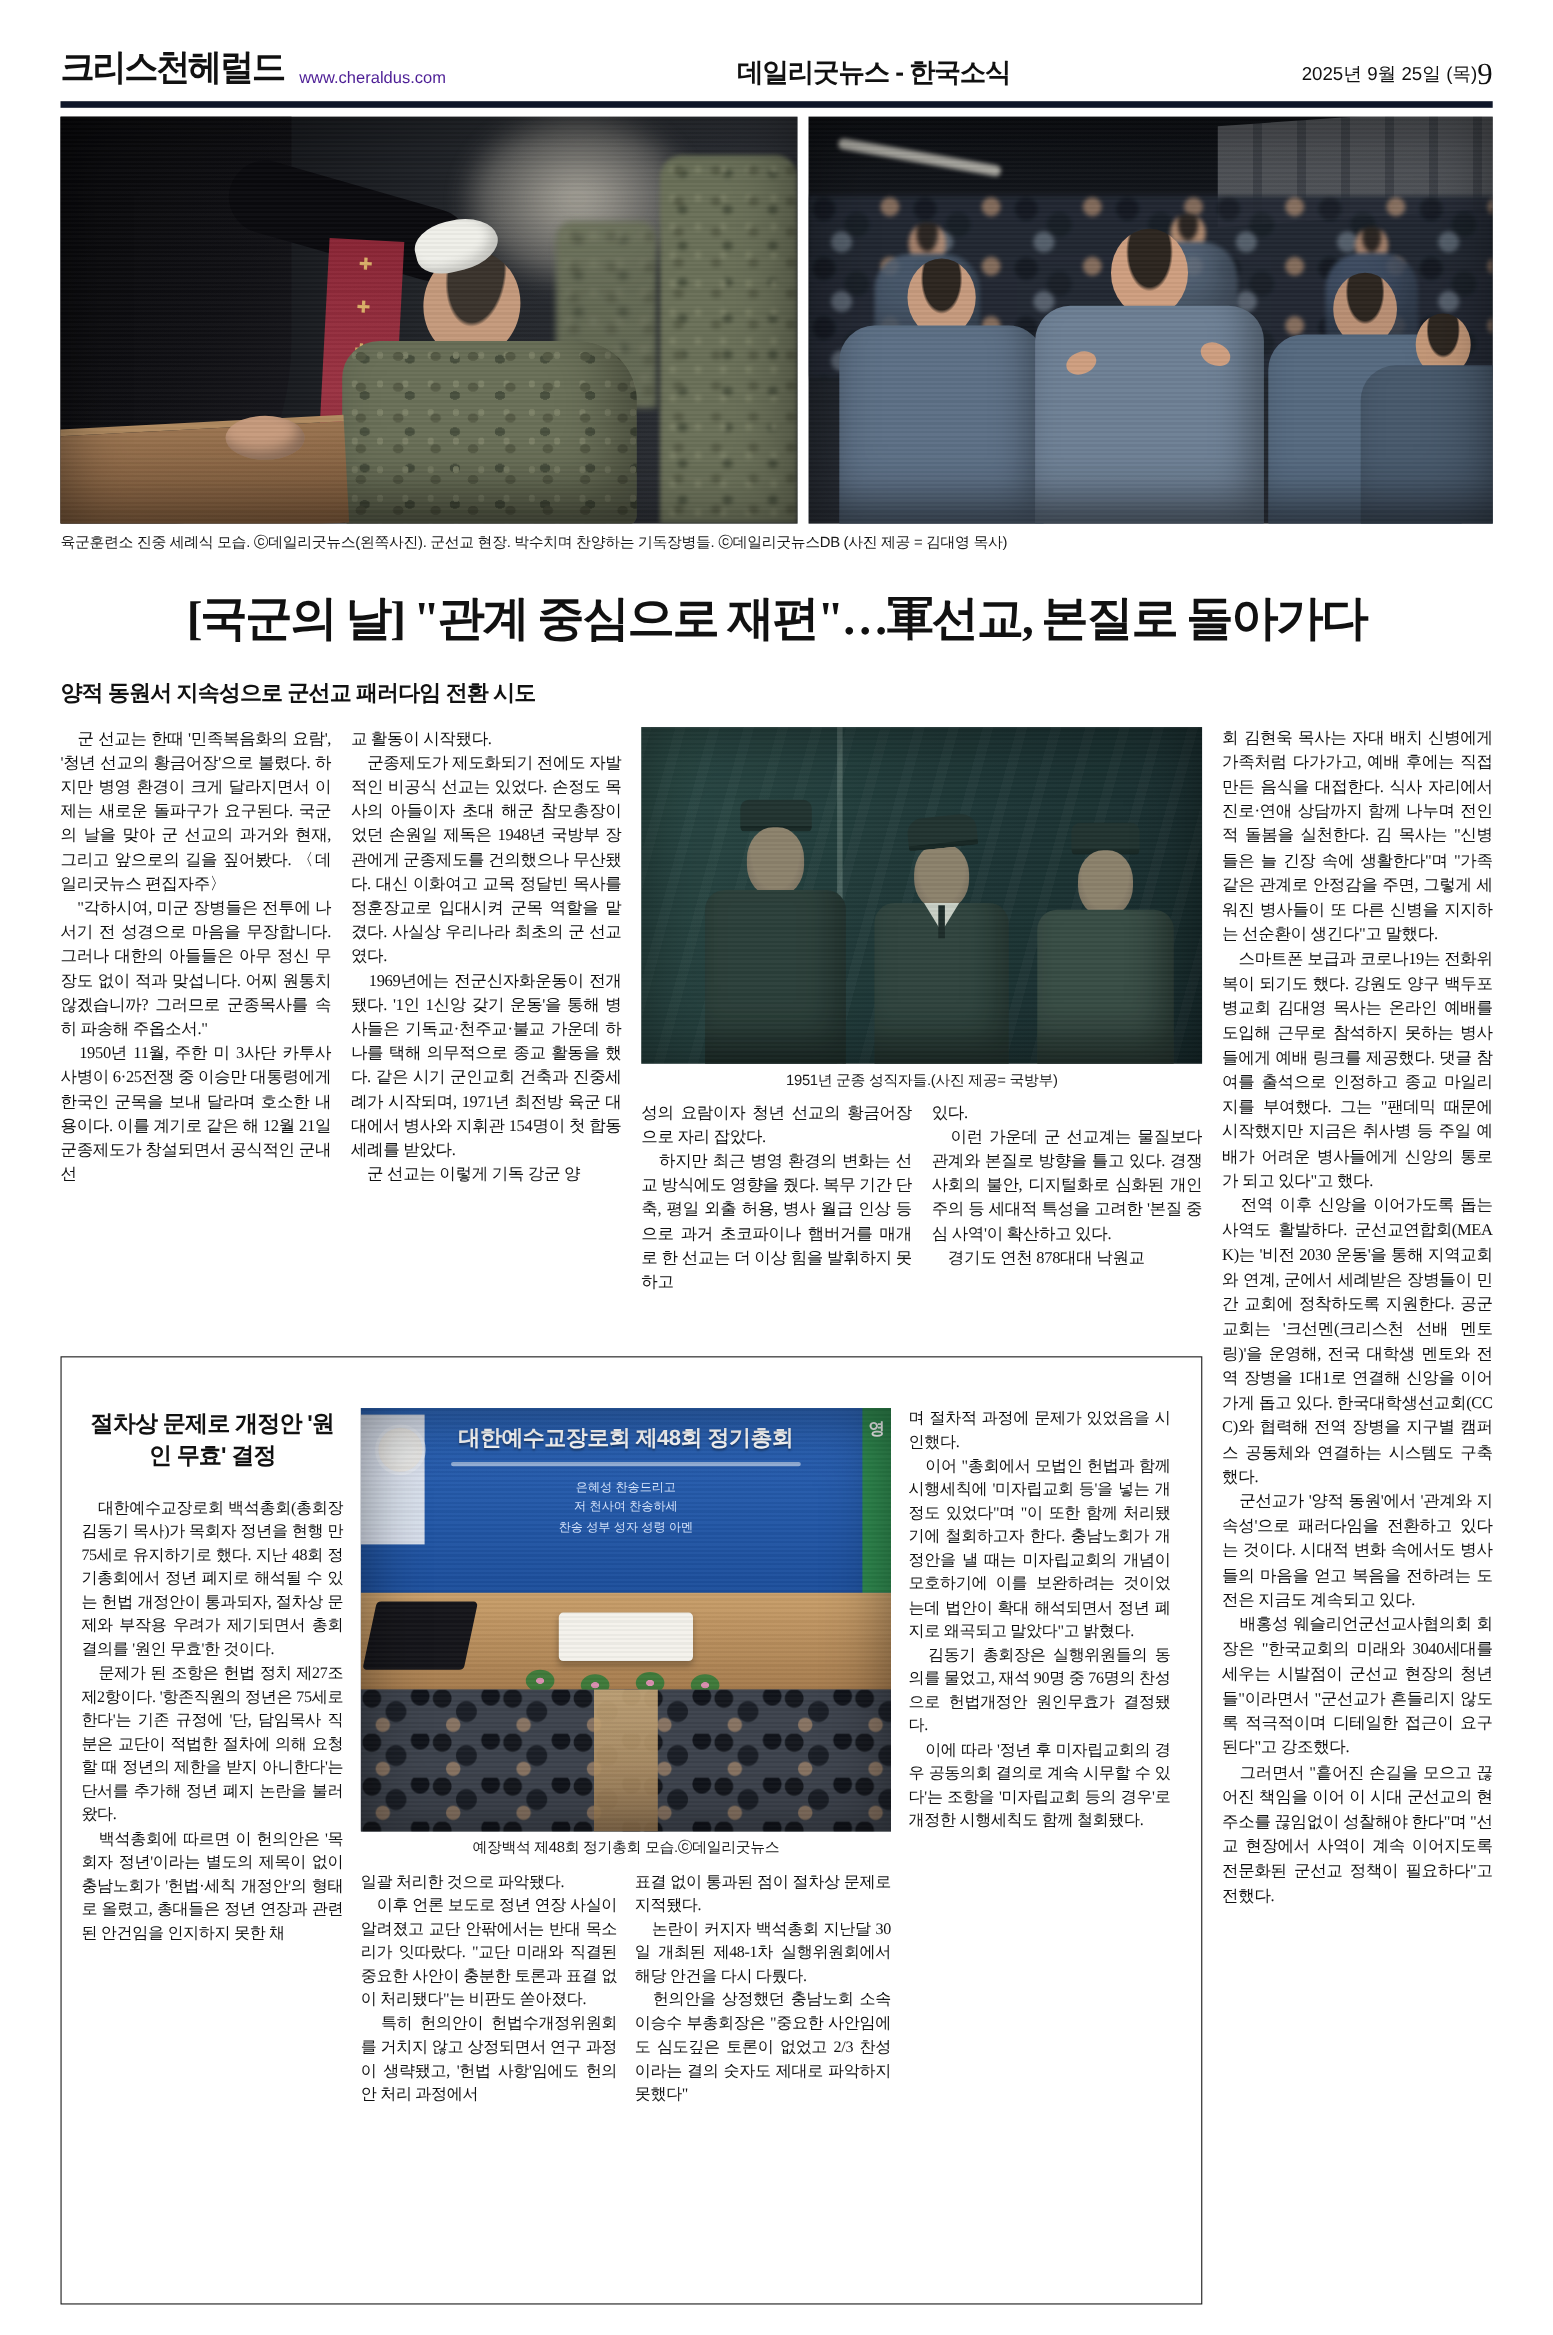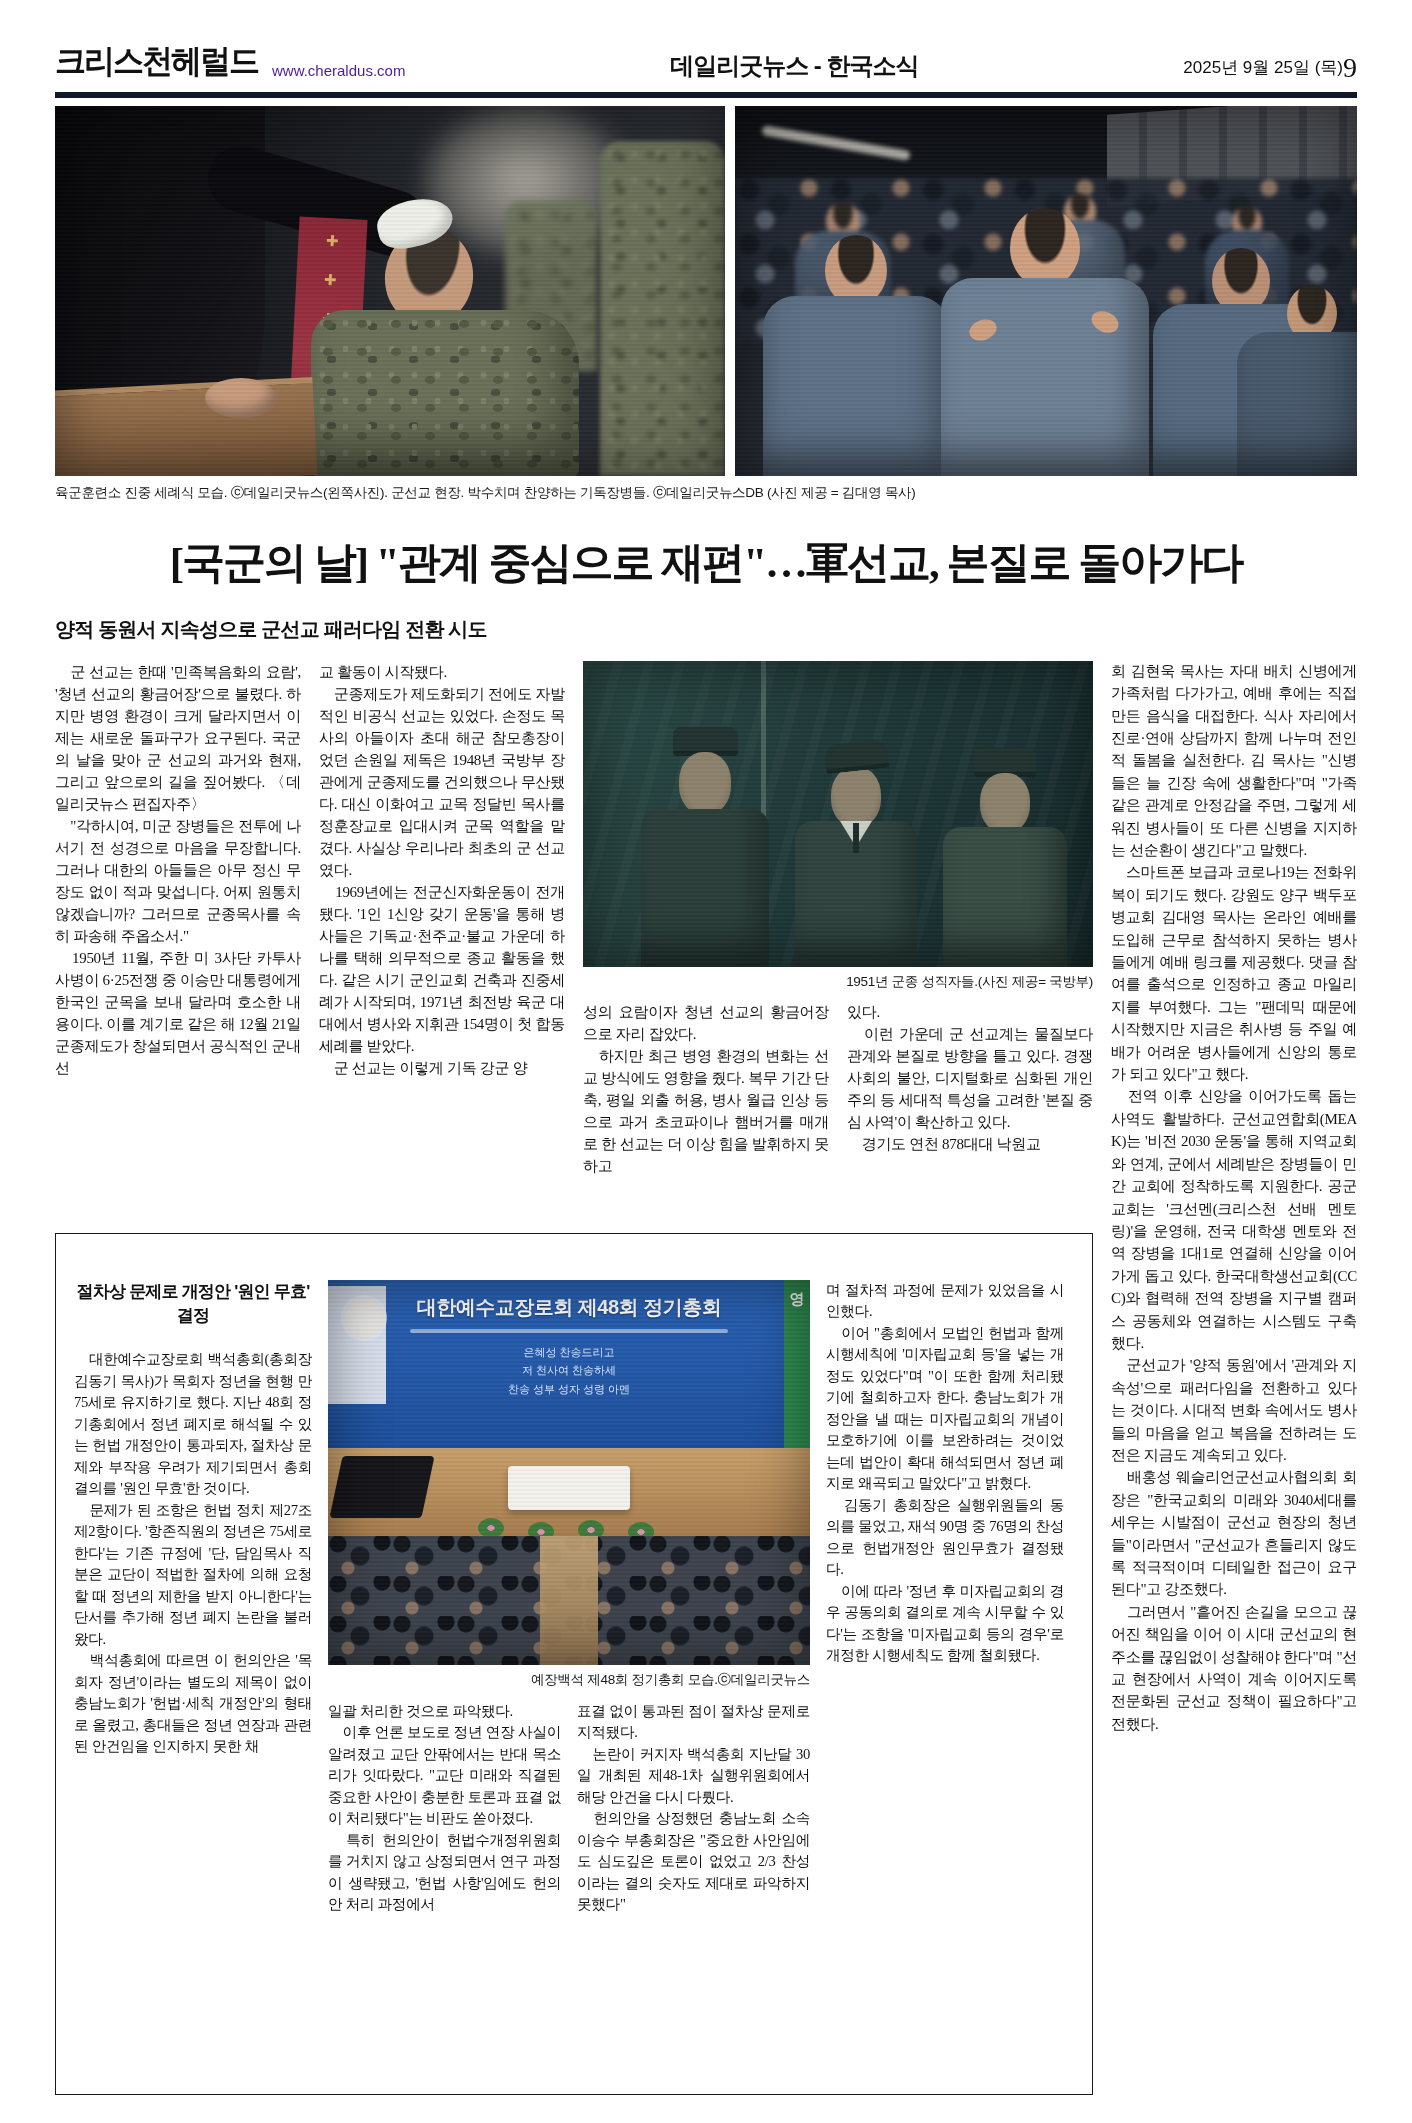--- a/index.html
+++ b/index.html
@@ -126,21 +126,21 @@
                       radial-gradient(circle at 32px 20px,#1b1f27 9px,transparent 10px),
                       radial-gradient(circle at 54px 6px,#10131a 8px,transparent 9px),
                       radial-gradient(circle at 20px 32px,#877362 6px,transparent 7px);
      background-size:64px 40px;}
   .p4-aisle{left:50%;bottom:0;transform:translateX(-50%);width:58px;height:129px;
      background:linear-gradient(180deg,#c8a878,#9d7c54);opacity:.9;}
 
   
   .capline{font-family:"Liberation Sans",sans-serif;font-size:13.5px;color:#1a1a1a;
      margin-top:8px;letter-spacing:-.3px;}
-  .caprow{display:flex;justify-content:flex-end;font-family:"Liberation Sans",sans-serif;
+  .caprow{display:flex;justify-content:center;font-family:"Liberation Sans",sans-serif;
      font-size:13.5px;color:#1a1a1a;margin-top:6px;letter-spacing:-.3px;}
 
   .headline1{margin-top:34px;text-align:center;font-weight:700;font-size:43px;
      letter-spacing:-2px;line-height:1.25;}
   .bodyrow{display:flex;gap:18px;margin-top:26px;}
   .leftstack{width:1038px;flex:0 0 auto;}
   .subhead1{font-family:"Liberation Sans",sans-serif;font-weight:700;font-size:20px;
      letter-spacing:-.8px;}
   .a1row{display:flex;gap:18px;margin-top:18px;height:548px;overflow:hidden;}
   .col{width:246px;flex:0 0 auto;}
@@ -151,21 +151,21 @@
   .midcols .col{width:246px;}
   .col5{flex:1;padding-top:44px;}
   .col5 .btxt{line-height:22.4px;}
 
   
   .box{margin-top:24px;border:1px solid #1a1a1a;height:862px;box-sizing:border-box;
      padding:20px 18px;overflow:hidden;}
   .headline2{text-align:center;font-weight:700;font-size:34px;letter-spacing:-1.5px;margin-top:6px;}
   .boxrow{display:flex;gap:16px;margin-top:26px;height:742px;overflow:hidden;}
   .colA,.colD{width:238px;flex:0 0 auto;}
-  .subhead2{font-family:"Liberation Sans",sans-serif;font-weight:700;font-size:17px;
+  .subhead2{font-family:"Liberation Sans",sans-serif;font-weight:700;font-size:21px;
      line-height:1.4;text-align:center;letter-spacing:-.8px;margin-bottom:22px;}
   .mid2{width:482px;flex:0 0 auto;}
   .mid2cols{display:flex;gap:16px;margin-top:12px;height:300px;overflow:hidden;}
   .mid2cols .col{width:233px;}
   .box .btxt{font-size:14.6px;line-height:21.5px;}
 </style>
 </head>
 <body>
 
 <div class="page">

